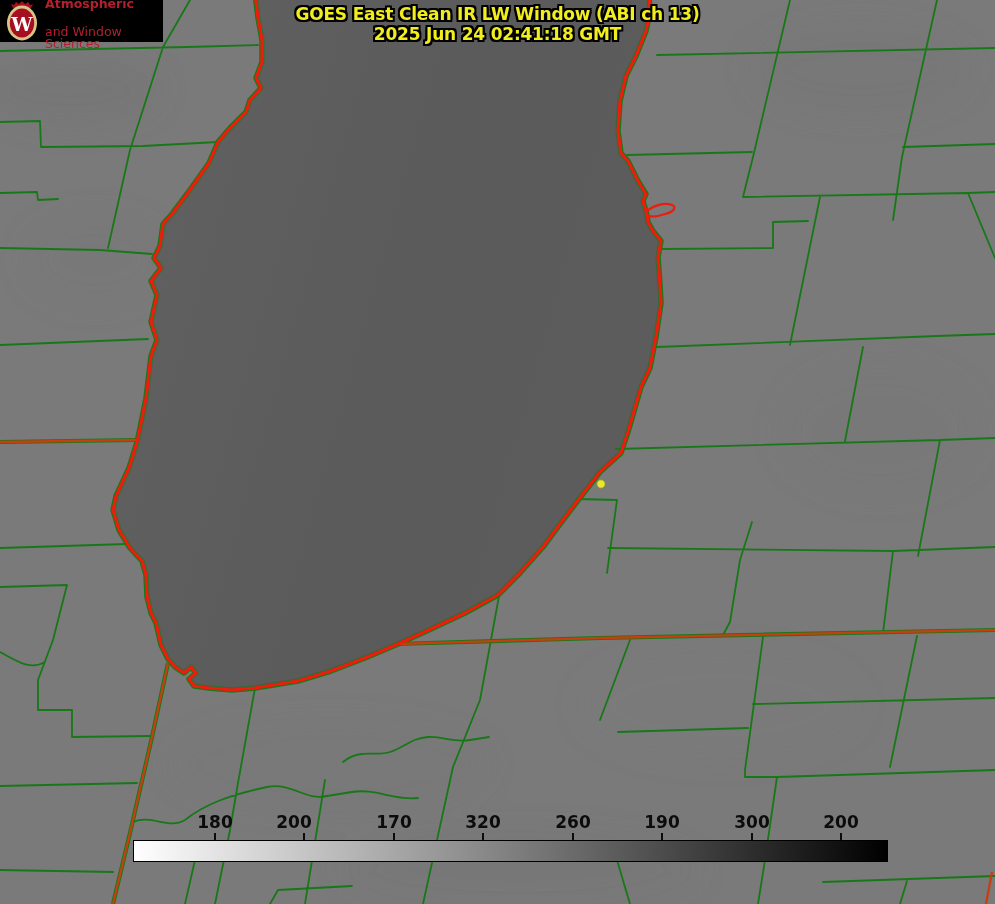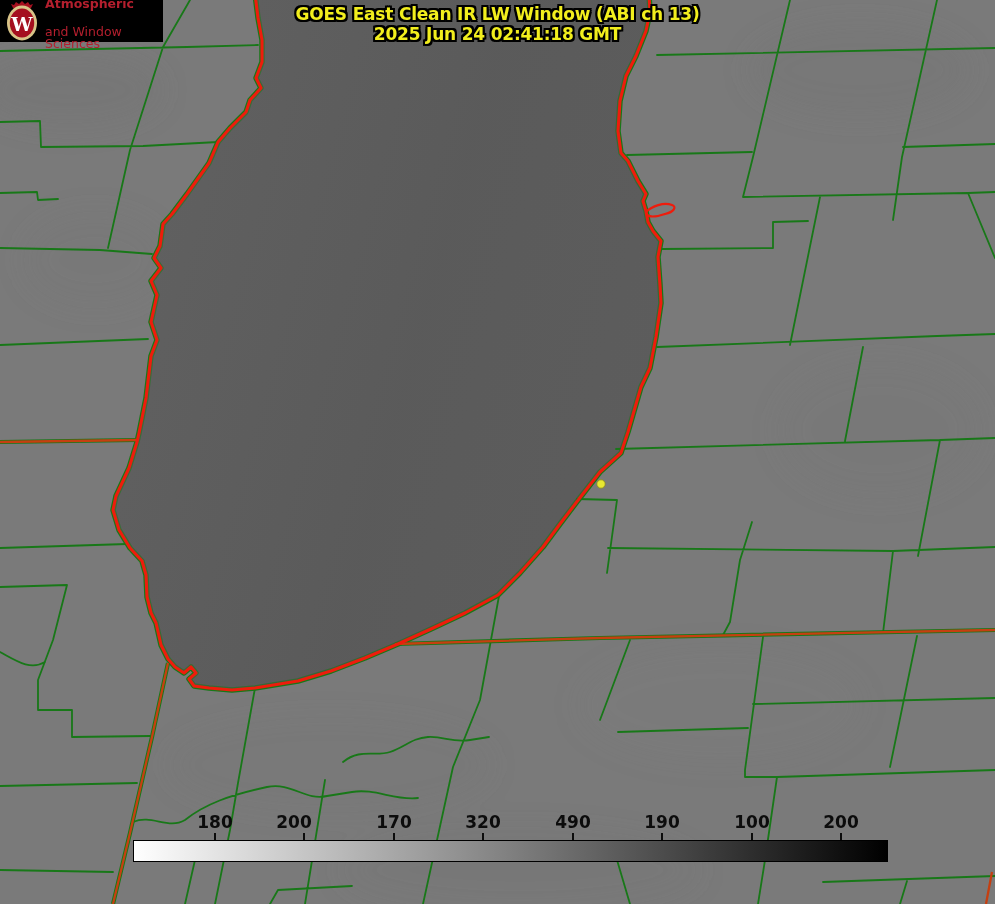--- a/index.html
+++ b/index.html
@@ -167,23 +167,23 @@
   <div class="title">
     <div>GOES East Clean IR LW Window (ABI ch 13)</div>
     <div>2025 Jun 24 02:41:18 GMT</div>
   </div>
 
   <div class="cbar-ticks">
     <span class="cbar-label" style="left:82px">180</span>
     <span class="cbar-label" style="left:161px">200</span>
     <span class="cbar-label" style="left:261px">170</span>
     <span class="cbar-label" style="left:350px">320</span>
-    <span class="cbar-label" style="left:440px">490</span>
+    <span class="cbar-label" style="left:440px">260</span>
     <span class="cbar-label" style="left:529px">190</span>
-    <span class="cbar-label" style="left:619px">100</span>
+    <span class="cbar-label" style="left:619px">300</span>
     <span class="cbar-label" style="left:708px">200</span>
     <i class="cbar-mark" style="left:82px"></i>
     <i class="cbar-mark" style="left:171px"></i>
     <i class="cbar-mark" style="left:261px"></i>
     <i class="cbar-mark" style="left:350px"></i>
     <i class="cbar-mark" style="left:440px"></i>
     <i class="cbar-mark" style="left:529px"></i>
     <i class="cbar-mark" style="left:619px"></i>
     <i class="cbar-mark" style="left:708px"></i>
   </div>

